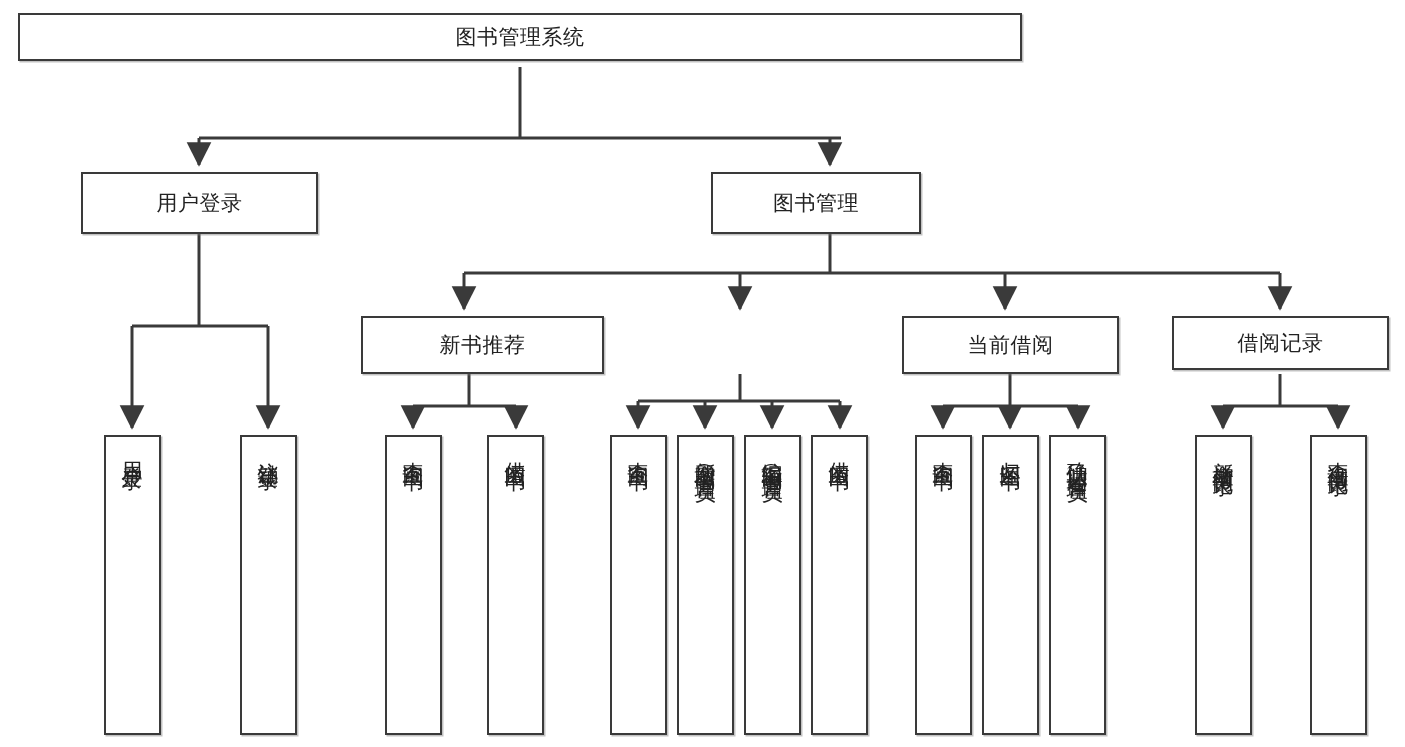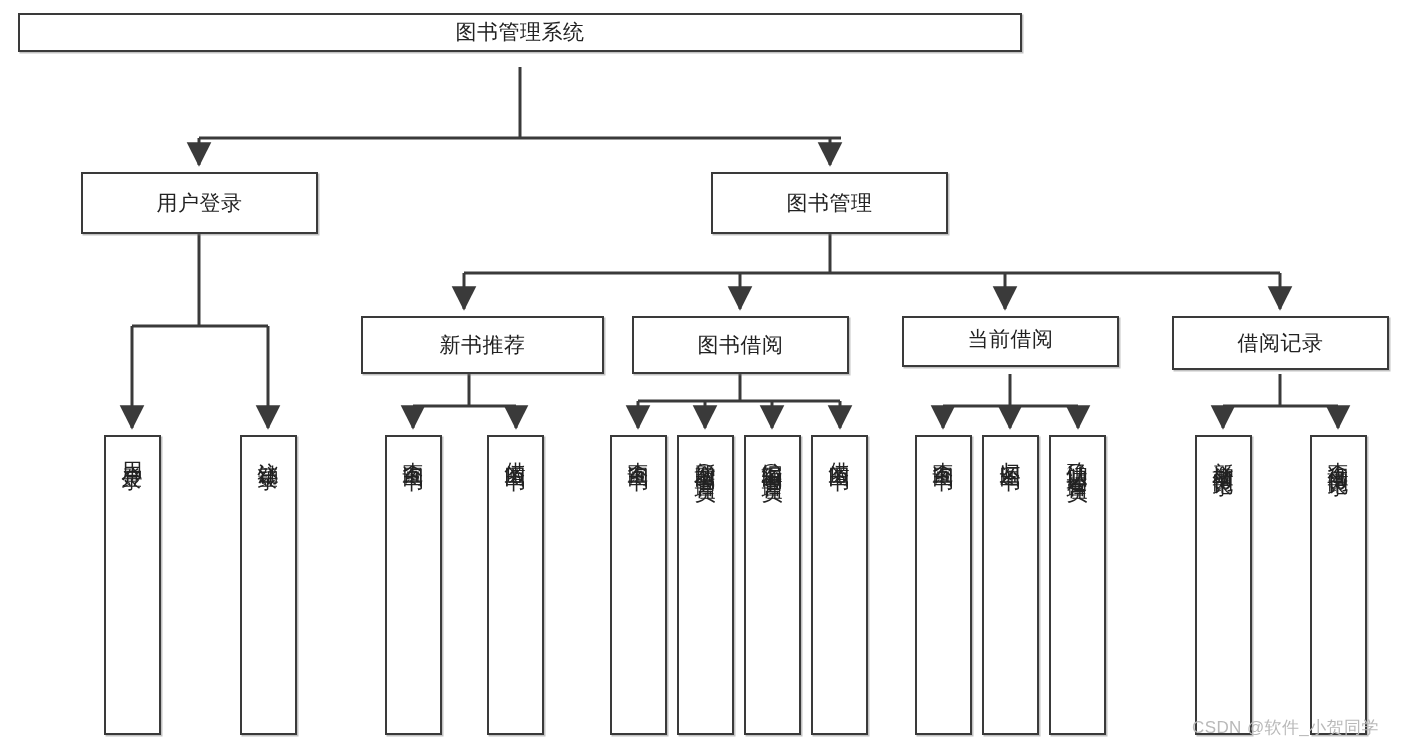--- a/index.html
+++ b/index.html
@@ -114,38 +114,35 @@
       <path d="M1010,406 L1010,428" marker-end="url(#arrow)"></path>
       <path d="M1078,406 L1078,428" marker-end="url(#arrow)"></path>
 
       <path d="M1280,374 L1280,406"></path>
       <path d="M1223,406 L1338,406"></path>
       <path d="M1223,406 L1223,428" marker-end="url(#arrow)"></path>
       <path d="M1338,406 L1338,428" marker-end="url(#arrow)"></path>
     </g>
   </svg>
 
-  <div class="node" style="left:18px; top:13px; width:1004px; height:39px;">
+  <div class="node" style="left:18px; top:13px; width:1004px; height:48px;">
     <span class="node-label">图书管理系统</span>
   </div>
 
   <div class="node" style="left:81px; top:172px; width:237px; height:62px;">
     <span class="node-label">用户登录</span>
   </div>
-  <div class="node" style="left:711px; top:172px; width:237px; height:62px;">
+  <div class="node" style="left:711px; top:172px; width:210px; height:62px;">
     <span class="node-label">图书管理</span>
   </div>
 
   <div class="node" style="left:361px; top:316px; width:243px; height:58px;">
     <span class="node-label">新书推荐</span>
   </div>
-  <div class="node" style="left:632px; top:316px; width:217px; height:58px;">
-    <span class="node-label">图书借阅</span>
-  </div>
-  <div class="node" style="left:902px; top:316px; width:217px; height:51px;font-family:Liberation Mono, monospace;">
+  <div class="node" style="left:902px; top:316px; width:217px; height:58px;">
     <span class="node-label">当前借阅</span>
   </div>
   <div class="node" style="left:1172px; top:316px; width:217px; height:54px;">
     <span class="node-label">借阅记录</span>
   </div>
 
   <div class="node vertical" style="left:104px; top:435px; width:57px; height:300px;">
     <span class="node-label">用户登录</span>
   </div>
   <div class="node vertical" style="left:240px; top:435px; width:57px; height:300px;">
@@ -182,15 +179,14 @@
     <span class="node-label">确认归还（管理员）</span>
   </div>
 
   <div class="node vertical" style="left:1195px; top:435px; width:57px; height:300px;">
     <span class="node-label">新增借阅记录</span>
   </div>
   <div class="node vertical" style="left:1310px; top:435px; width:57px; height:300px;">
     <span class="node-label">查询借阅记录</span>
   </div>
 
-  <div class="watermark" style="left:1192px; top:716px;">CSDN @软件_小贺同学</div>
 
 </div>
 
 </body></html>

